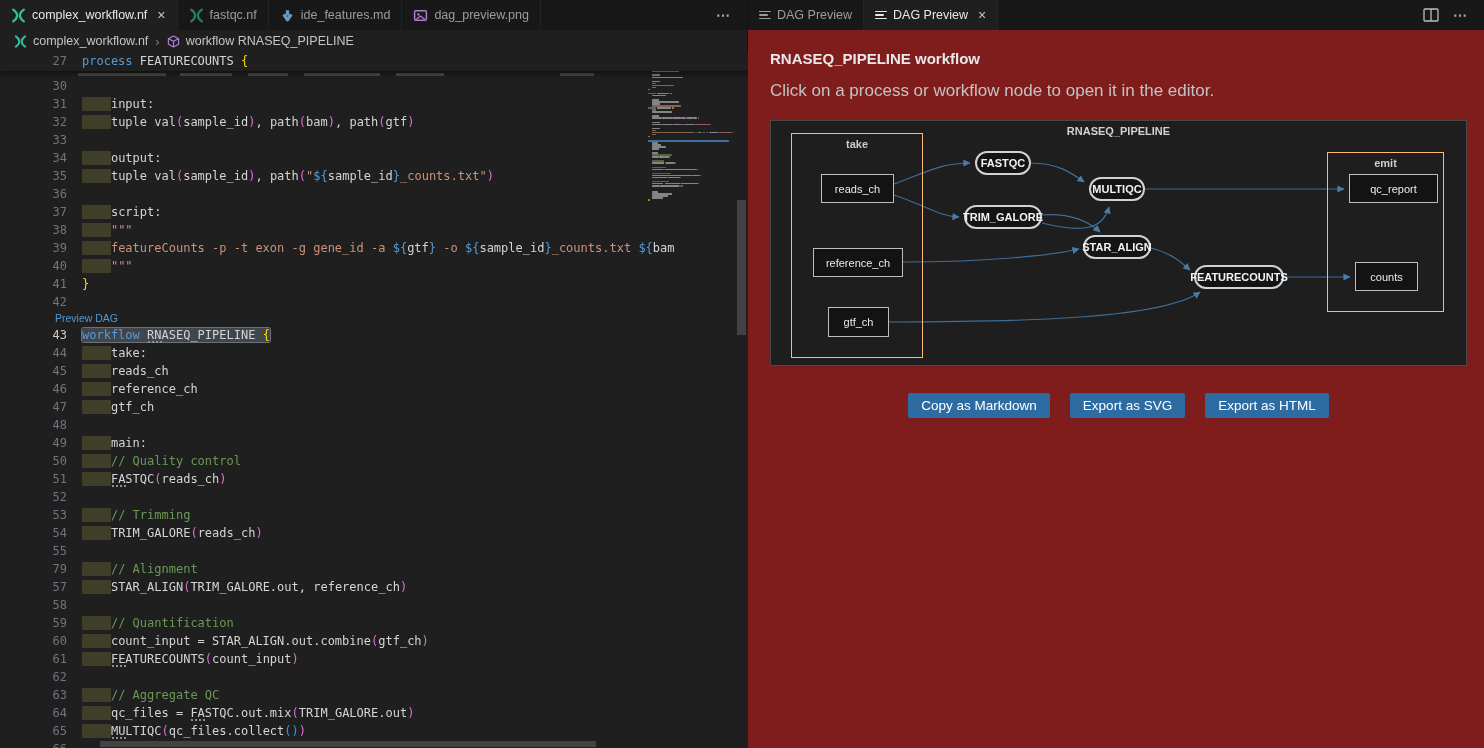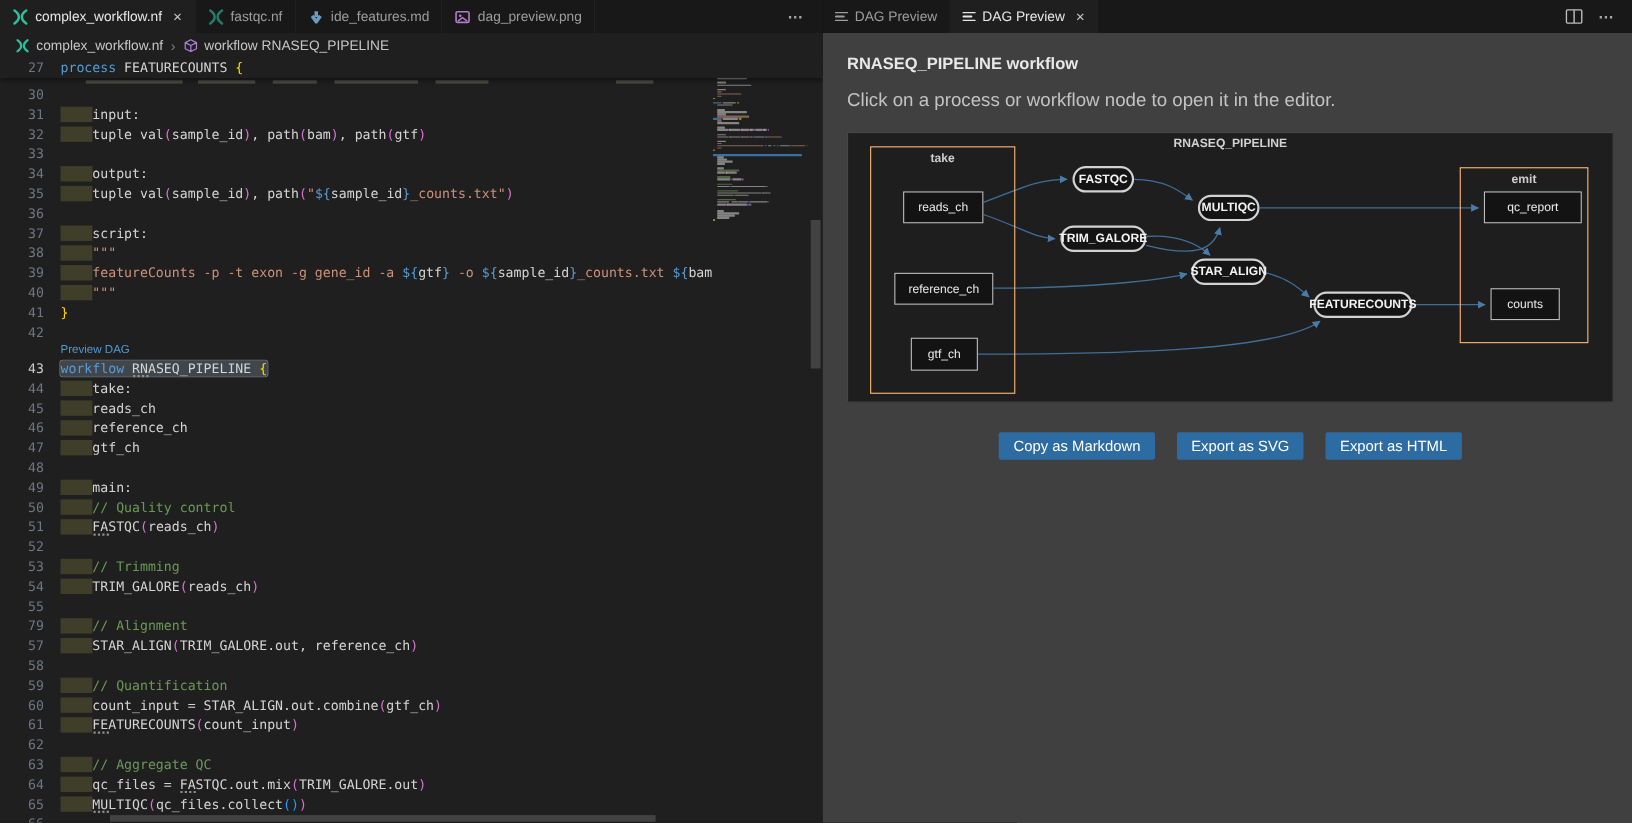--- a/index.html
+++ b/index.html
@@ -36,21 +36,21 @@
   .breadcrumb .chev { color:#7e7e7e; font-size:13px; padding:0 1px; }
 
   
   .editor { position:absolute; top:52px; left:0; width:748px; height:696px; background:#1f1f1f;
             overflow:hidden; font-family:"DejaVu Sans Mono", monospace; font-size:12px; }
   .sticky { position:absolute; top:0; left:0; width:748px; height:19px; background:#1f1f1f;
             box-shadow:0 3px 5px rgba(0,0,0,.45); z-index:5; }
   .sliver { position:absolute; top:19px; left:0; width:648px; height:6px; overflow:hidden; }
   .sliver i { position:absolute; top:2px; height:3px; background:#4b4b44; display:block; }
   #code-lines { position:absolute; top:25px; left:0; width:748px; }
-  .crow { display:flex; height:18px; line-height:18px; width:748px; }
+  .crow { display:flex; height:18px; line-height:18px; width:748px;margin-left:27px; }
   .ln { width:40px; flex:none; text-align:right; color:#6e7681; }
   .ln.cur { color:#cccccc; }
   .lc { padding-left:15px; white-space:pre; color:#d4d4d4; overflow:hidden; width:608px; flex:none; }
   .codelens { height:15px; line-height:15px; padding-left:55px; color:#4e9ad3;
               font-family:"Liberation Sans", sans-serif; font-size:10.5px; cursor:pointer; }
   .tk-k{color:#569cd6} .tk-t{color:#d4d4d4} .tk-s{color:#ce9178} .tk-c{color:#6a9955}
   .tk-y{color:#ffd700} .tk-p{color:#da70d6} .tk-b{color:#179fff} .tk-i{color:#569cd6}
   .ind { background:#3f3e29; }
   .u { position:relative; display:inline-block; }
   .u::after { content:""; position:absolute; left:1px; bottom:1px; width:14px;
@@ -61,21 +61,21 @@
   .minimap { position:absolute; top:2px; left:648px; width:86px; height:690px; overflow:hidden; }
   .mrow { position:relative; height:2.05px; }
   .mseg { position:absolute; top:0; height:1.5px; opacity:.6; border-radius:.5px; }
   .m-t{background:#c8c8c8}.m-k{background:#569cd6}.m-s{background:#ce9178}.m-c{background:#6a9955}
   .m-y{background:#ffd700}.m-p{background:#da70d6}.m-b{background:#179fff}.m-i{background:#569cd6}
   .m-sel{background:#3a6ea5;opacity:1;height:2.05px}
   .vscroll { position:absolute; left:737px; top:148px; width:9px; height:135px; background:#424242; }
   .hscroll { position:absolute; left:100px; top:689px; width:496px; height:6px; background:#424242; }
 
   
-  .panel-content { position:absolute; top:30px; left:0; right:0; bottom:0; background:#404040;
+  .panel-content { position:absolute; top:30px; left:0; right:0; bottom:0; background:#7f1d1d;
                    padding:20px 22px; color:#cccccc; }
   .panel-h1 { font-size:15px; font-weight:bold; color:#e8e8e8; margin-bottom:14px; }
   .panel-sub { font-size:17px; color:#c3c3c3; margin-bottom:19px; }
 
   .dag { position:relative; width:697px; height:246px; border:1px solid #474747; background:#1e1e1e; }
   .dag-title { position:absolute; top:4px; left:0; width:100%; text-align:center; font-size:11px;
                font-weight:bold; color:#d2d2d2; }
   .subbox { position:absolute; border:1px solid #fdba74; }
   .subbox .sublabel { position:absolute; top:4px; left:0; width:100%; text-align:center;
                       font-size:11px; font-weight:bold; color:#cdcdcd; }

